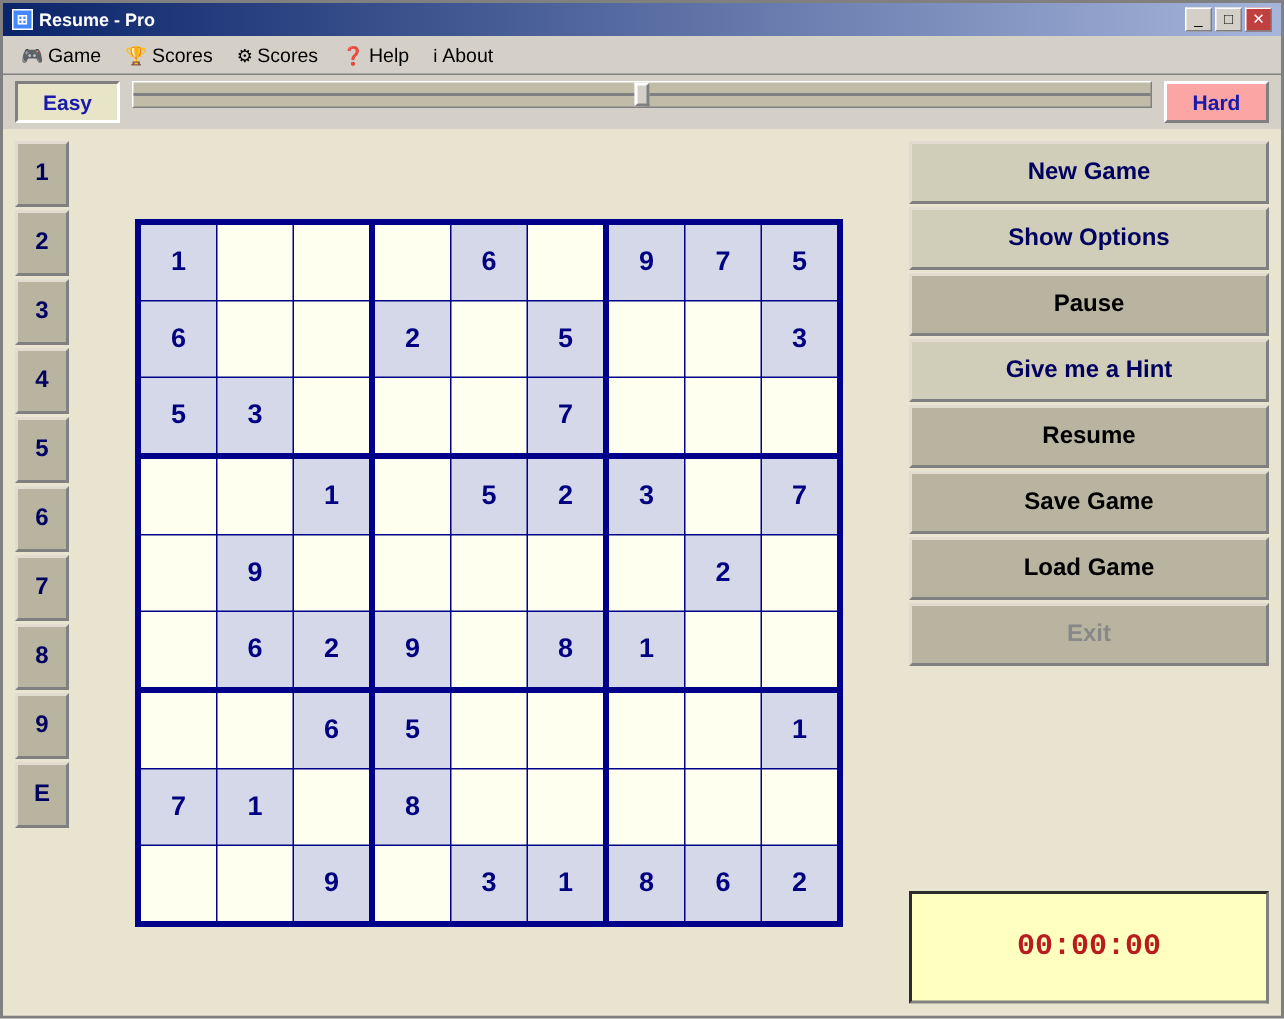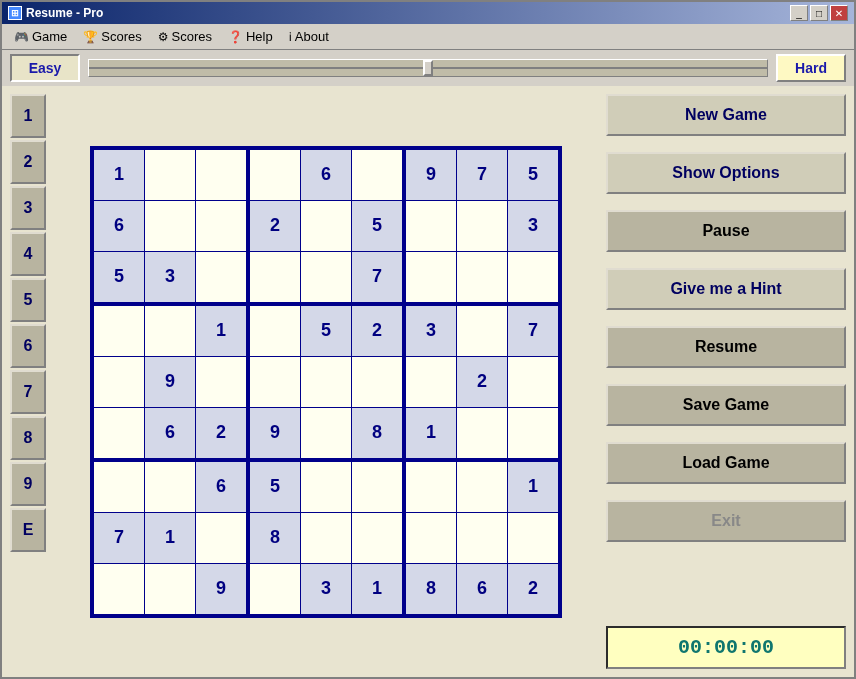--- a/index.html
+++ b/index.html
@@ -81,27 +81,27 @@
       gap: 3px;
       color: #000;
     }
     .menu-icon {
       font-size: 12px;
     }
     .toolbar {
       background: #d4d0c8;
       padding: 4px 8px;
       display: flex;
-      align-items: center;
+      align-items: flex-start;
       gap: 8px;
       height: 36px;
       flex-shrink: 0;
     }
     .difficulty-btn {
-      background: #fef9c3;
+      background: #fca5a5;
       border: 2px solid #808080;
       border-top-color: #fff;
       border-left-color: #fff;
       padding: 4px 14px;
       font-size: 14px;
       font-weight: bold;
       color: #1a1aaa;
       cursor: pointer;
       min-width: 70px;
       text-align: center;
@@ -157,21 +157,21 @@
       display: grid;
       grid-template-columns: repeat(3, auto);
       grid-template-rows: repeat(3, auto);
       gap: 4px;
       background: #00008b;
       padding: 4px;
     }
     .right-panel {
       display: flex;
       flex-direction: column;
-      gap: 16px;
+      gap: 2px;
       width: 240px;
     }
     .action-btn {
       background: #b8b4a0;
       border: 2px solid #808080;
       border-top-color: #e0dcd0;
       border-left-color: #e0dcd0;
       padding: 10px;
       font-size: 16px;
       font-weight: bold;
@@ -180,24 +180,24 @@
       text-align: center;
       width: 100%;
     }
     .action-btn.primary {
       background: #d0cdb8;
       color: #000060;
     }
     .timer-display {
       background: #ffffc0;
       border: 2px inset #808080;
-      padding: 8px;
+      padding: 24px;
       font-size: 20px;
       font-weight: bold;
-      color: #0f766e;
+      color: #b91c1c;
       text-align: center;
       margin-top: auto;
       font-family: 'Courier New', monospace;
     }
   </style>
 </head>
 <body>
 
 <div class="window">
 

